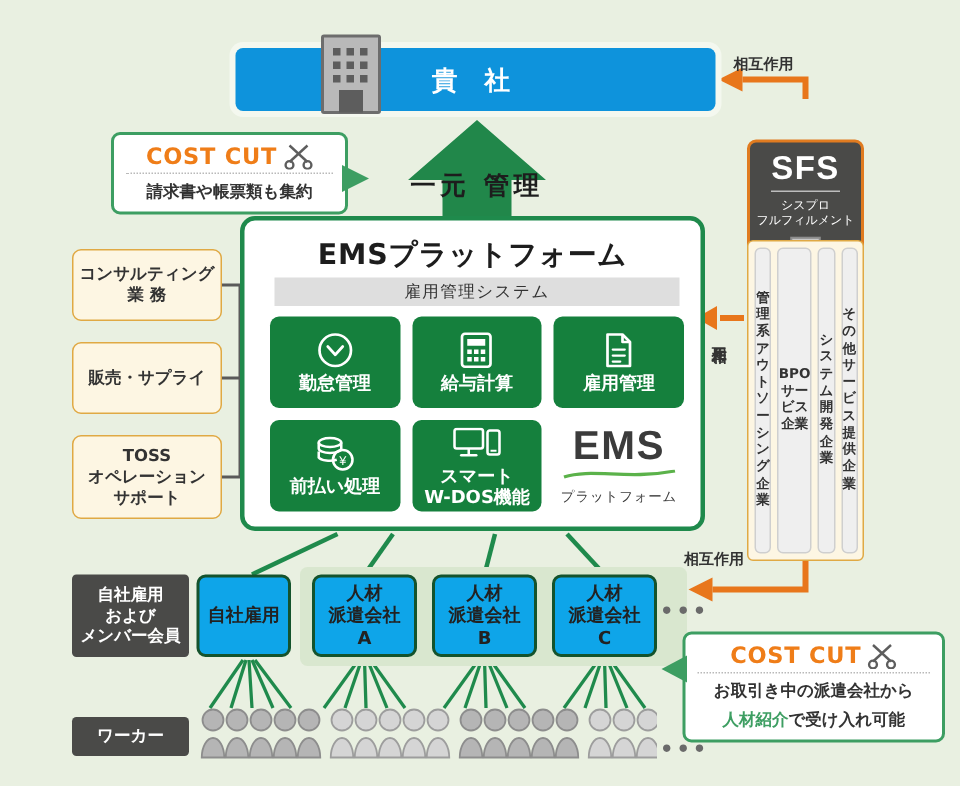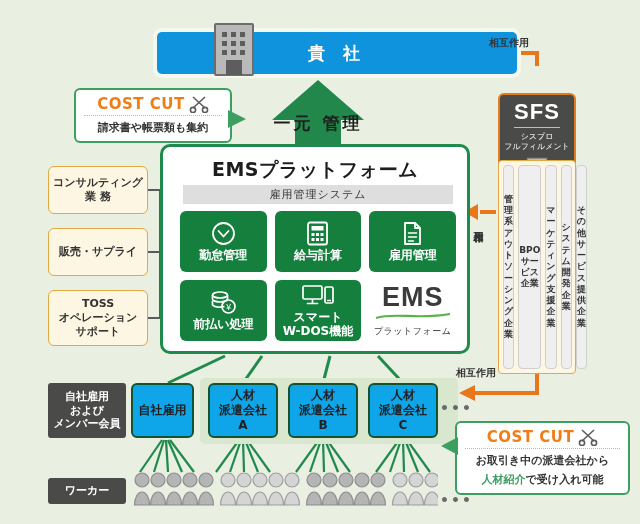--- a/index.html
+++ b/index.html
@@ -8,21 +8,21 @@
     background:#e9f0e1;
     font-family:"DejaVu Sans","Liberation Sans",sans-serif;
     position:relative;
     -webkit-font-smoothing:antialiased;
   }
   .stage{position:absolute;inset:0;}
   .abs{position:absolute;box-sizing:border-box;}
 
   
   #client-banner{
-    left:157px;top:32px;width:360px;height:42px;
+    left:157px;top:32px;width:320px;height:42px;
     background:#0e93dc;border-radius:5px;
     box-shadow:0 0 0 4px #f4f8ef;
     display:flex;align-items:center;justify-content:center;
   }
   #client-banner .lbl{
     color:#ffffff;font-size:17px;font-weight:bold;letter-spacing:6px;
   }
   #client-building{
     left:213px;top:22px;width:42px;height:55px;
   }
@@ -409,23 +409,20 @@
   </div>
 
   <div class="abs" id="partner-col">
     <div class="partner">
       <span>管理系<br>アウトソーシング<br>企業</span>
     </div>
     <div class="partner">
       <span>BPOサービス<br>企業</span>
     </div>
     <div class="partner">
-      <span>マーケティング<br>支援企業</span>
-    </div>
-    <div class="partner">
       <span>システム<br>開発企業</span>
     </div>
     <div class="partner">
       <span>その他<br>サービス提供<br>企業</span>
     </div>
   </div>
 
   <div class="abs inter-h" id="inter-top-label">相互作用</div>
   <div class="abs" id="inter-mid-label">相互作用</div>
   <div class="abs inter-h" id="inter-bottom-label">相互作用</div>

